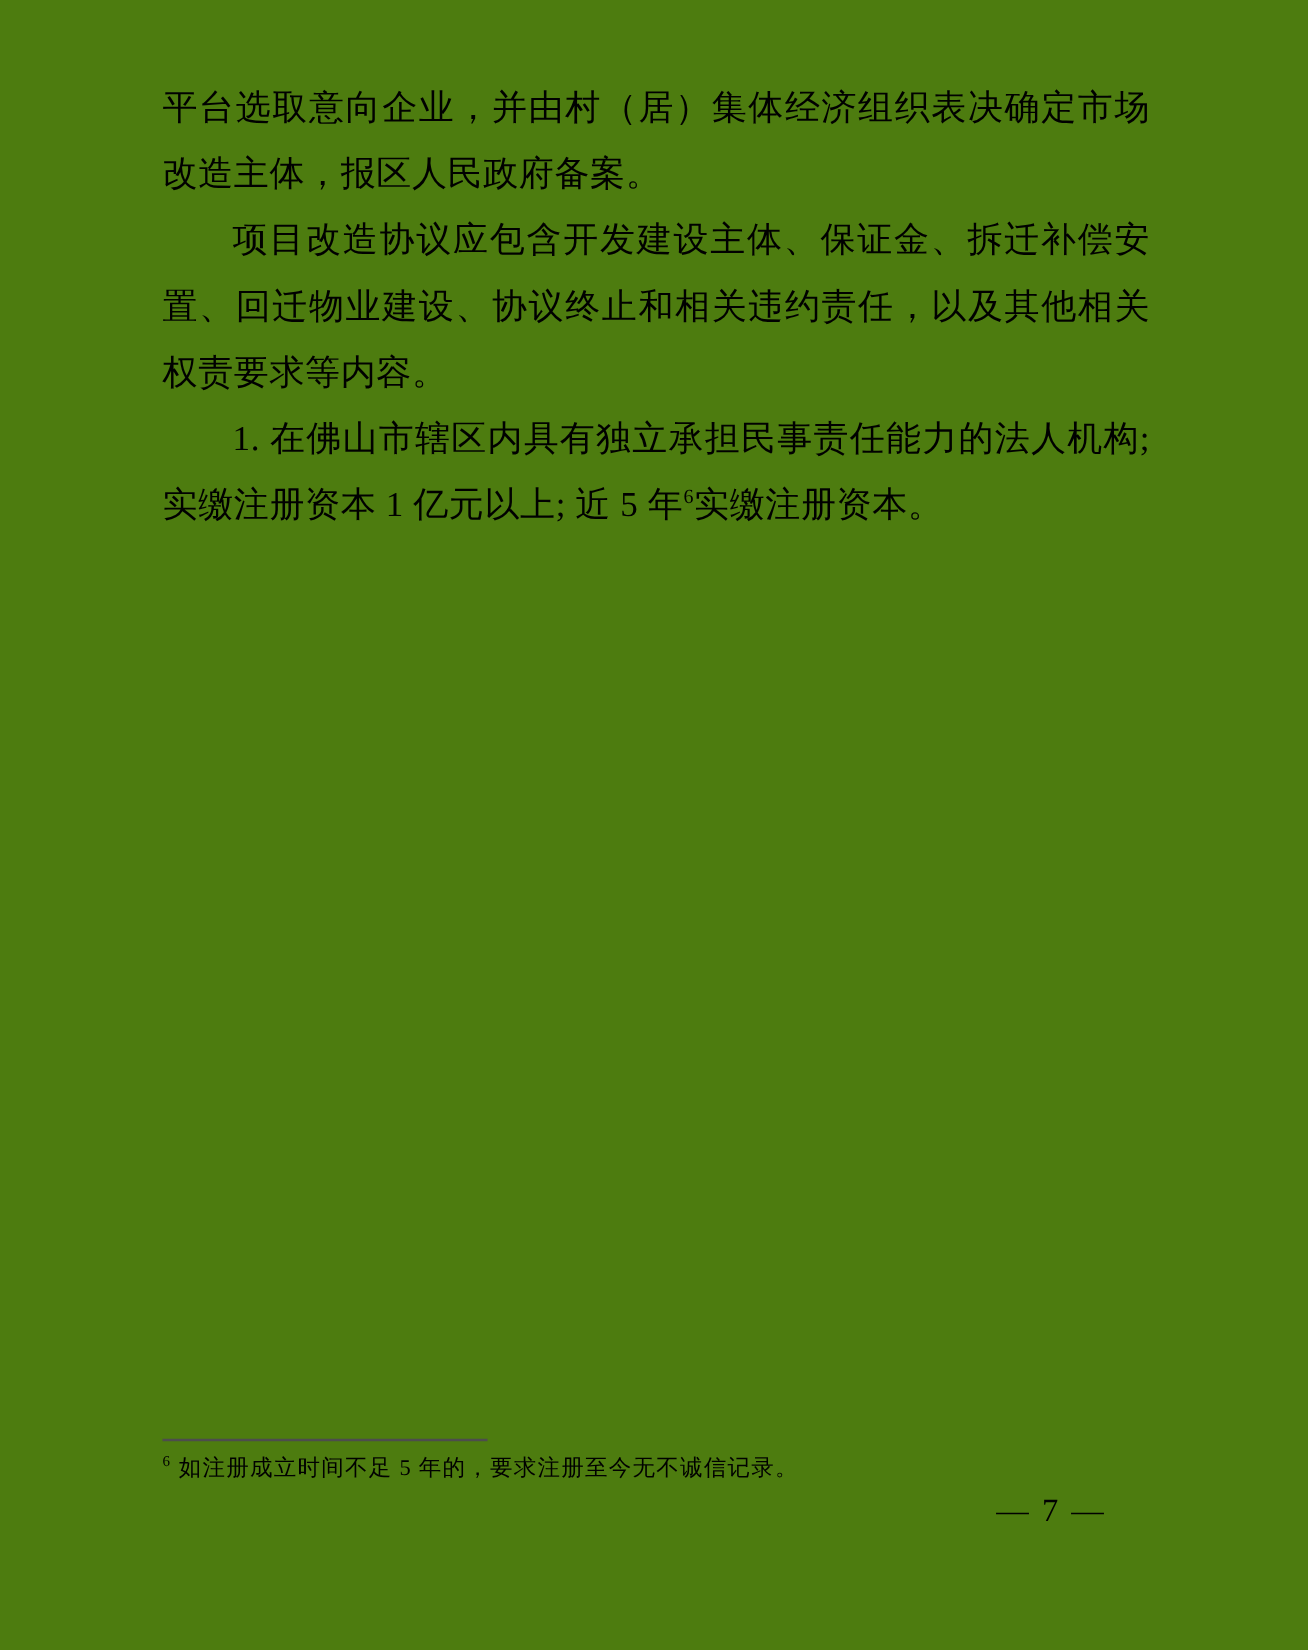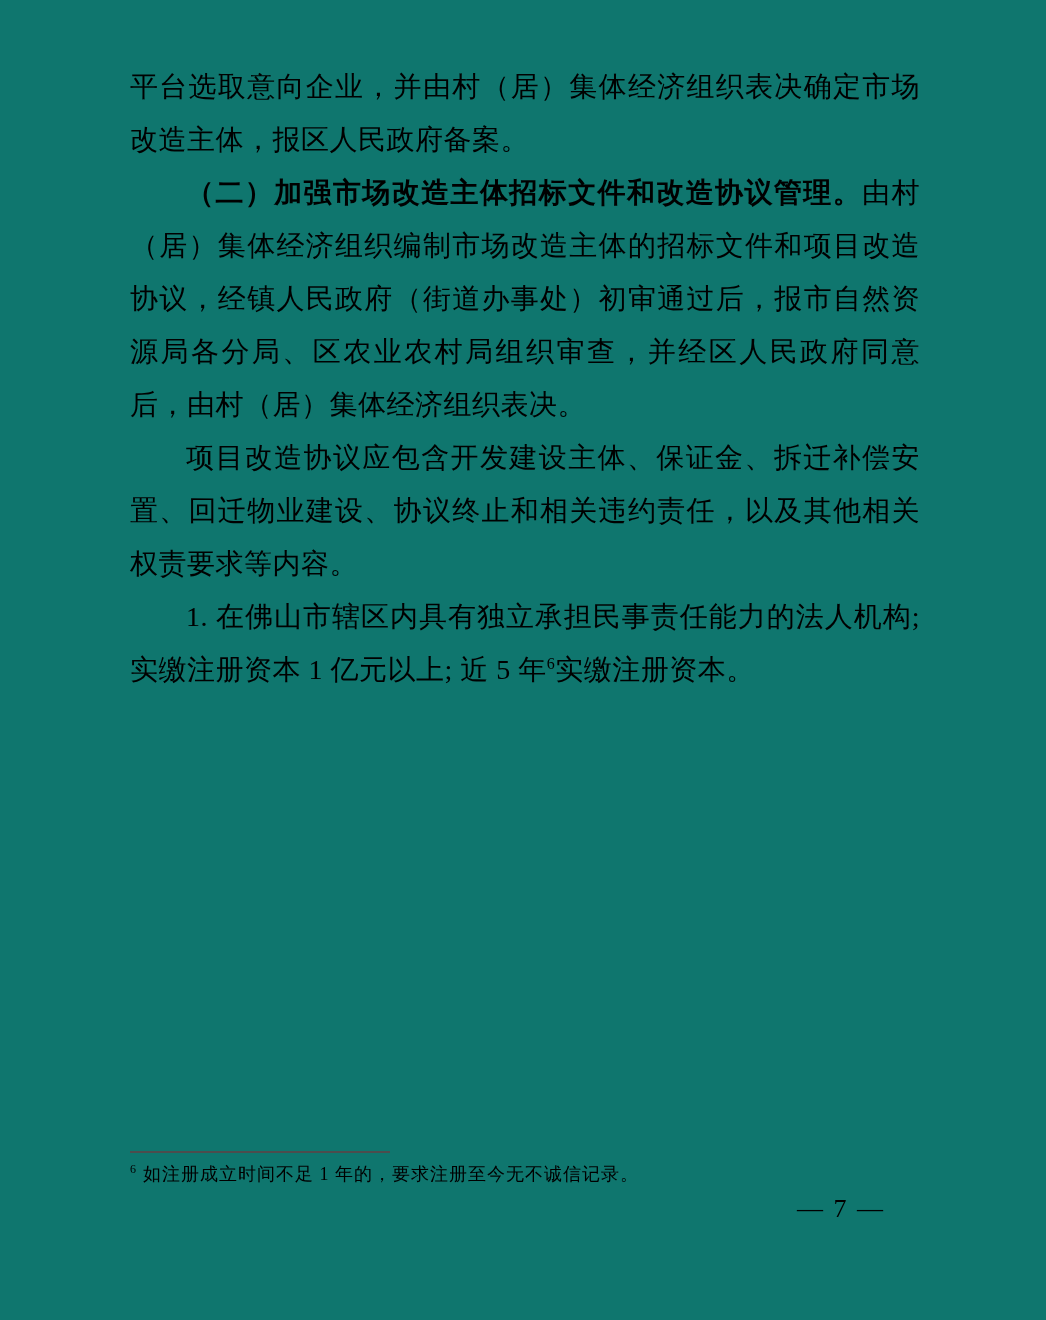--- a/index.html
+++ b/index.html
@@ -4,21 +4,21 @@
 <style>
   html, body {
     margin: 0;
     padding: 0;
     background: #ffffff;
   }
   .page {
     position: relative;
     width: 1046px;
     height: 1320px;
-    background: #0f766e;
+    background: #4d7c0f;
     color: #000000;
     font-family: "Liberation Serif", "DejaVu Serif", serif;
     overflow: hidden;
   }
   .content {
     position: absolute;
     left: 130px;
     top: 60px;
     width: 790px;
   }
@@ -76,30 +76,29 @@
   }
 </style>
 </head>
 <body>
 
 <div class="page">
   <div class="content">
 
     <p class="no-indent"><span>平台选取意向企业，并由村（居）集体经济组织表决确定市场改造主体，报区人民政府备案。</span></p>
 
-    <p class="indent"><span class="lead">（二）加强市场改造主体招标文件和改造协议管理。</span><span>由村（居）集体经济组织编制市场改造主体的招标文件和项目改造协议，经镇人民政府（街道办事处）初审通过后，报市自然资源局各分局、区农业农村局组织审查，并经区人民政府同意后，由村（居）集体经济组织表决。</span></p>
 
 
     <p class="indent"><span>项目改造协议应包含开发建设主体、保证金、拆迁补偿安置、回迁物业建设、协议终止和相关违约责任，以及其他相关权责要求等内容。</span></p>
 
 
     <p class="indent"><span>1. 在佛山市辖区内具有独立承担民事责任能力的法人机构; 实缴注册资本 1 亿元以上; 近 5 年</span><sup class="fn-ref">6</sup><span>实缴注册资本。</span></p>
 
 
   </div>
 
   <div class="footnote-area">
     <div class="fn-rule"></div>
-    <div class="fn-text"><sup>6</sup><span class="fn-body">如注册成立时间不足 1 年的，要求注册至今无不诚信记录。</span></div>
+    <div class="fn-text"><sup>6</sup><span class="fn-body">如注册成立时间不足 5 年的，要求注册至今无不诚信记录。</span></div>
   </div>
 
   <div class="page-number">— 7 —</div>
 </div>
 
 </body></html>

